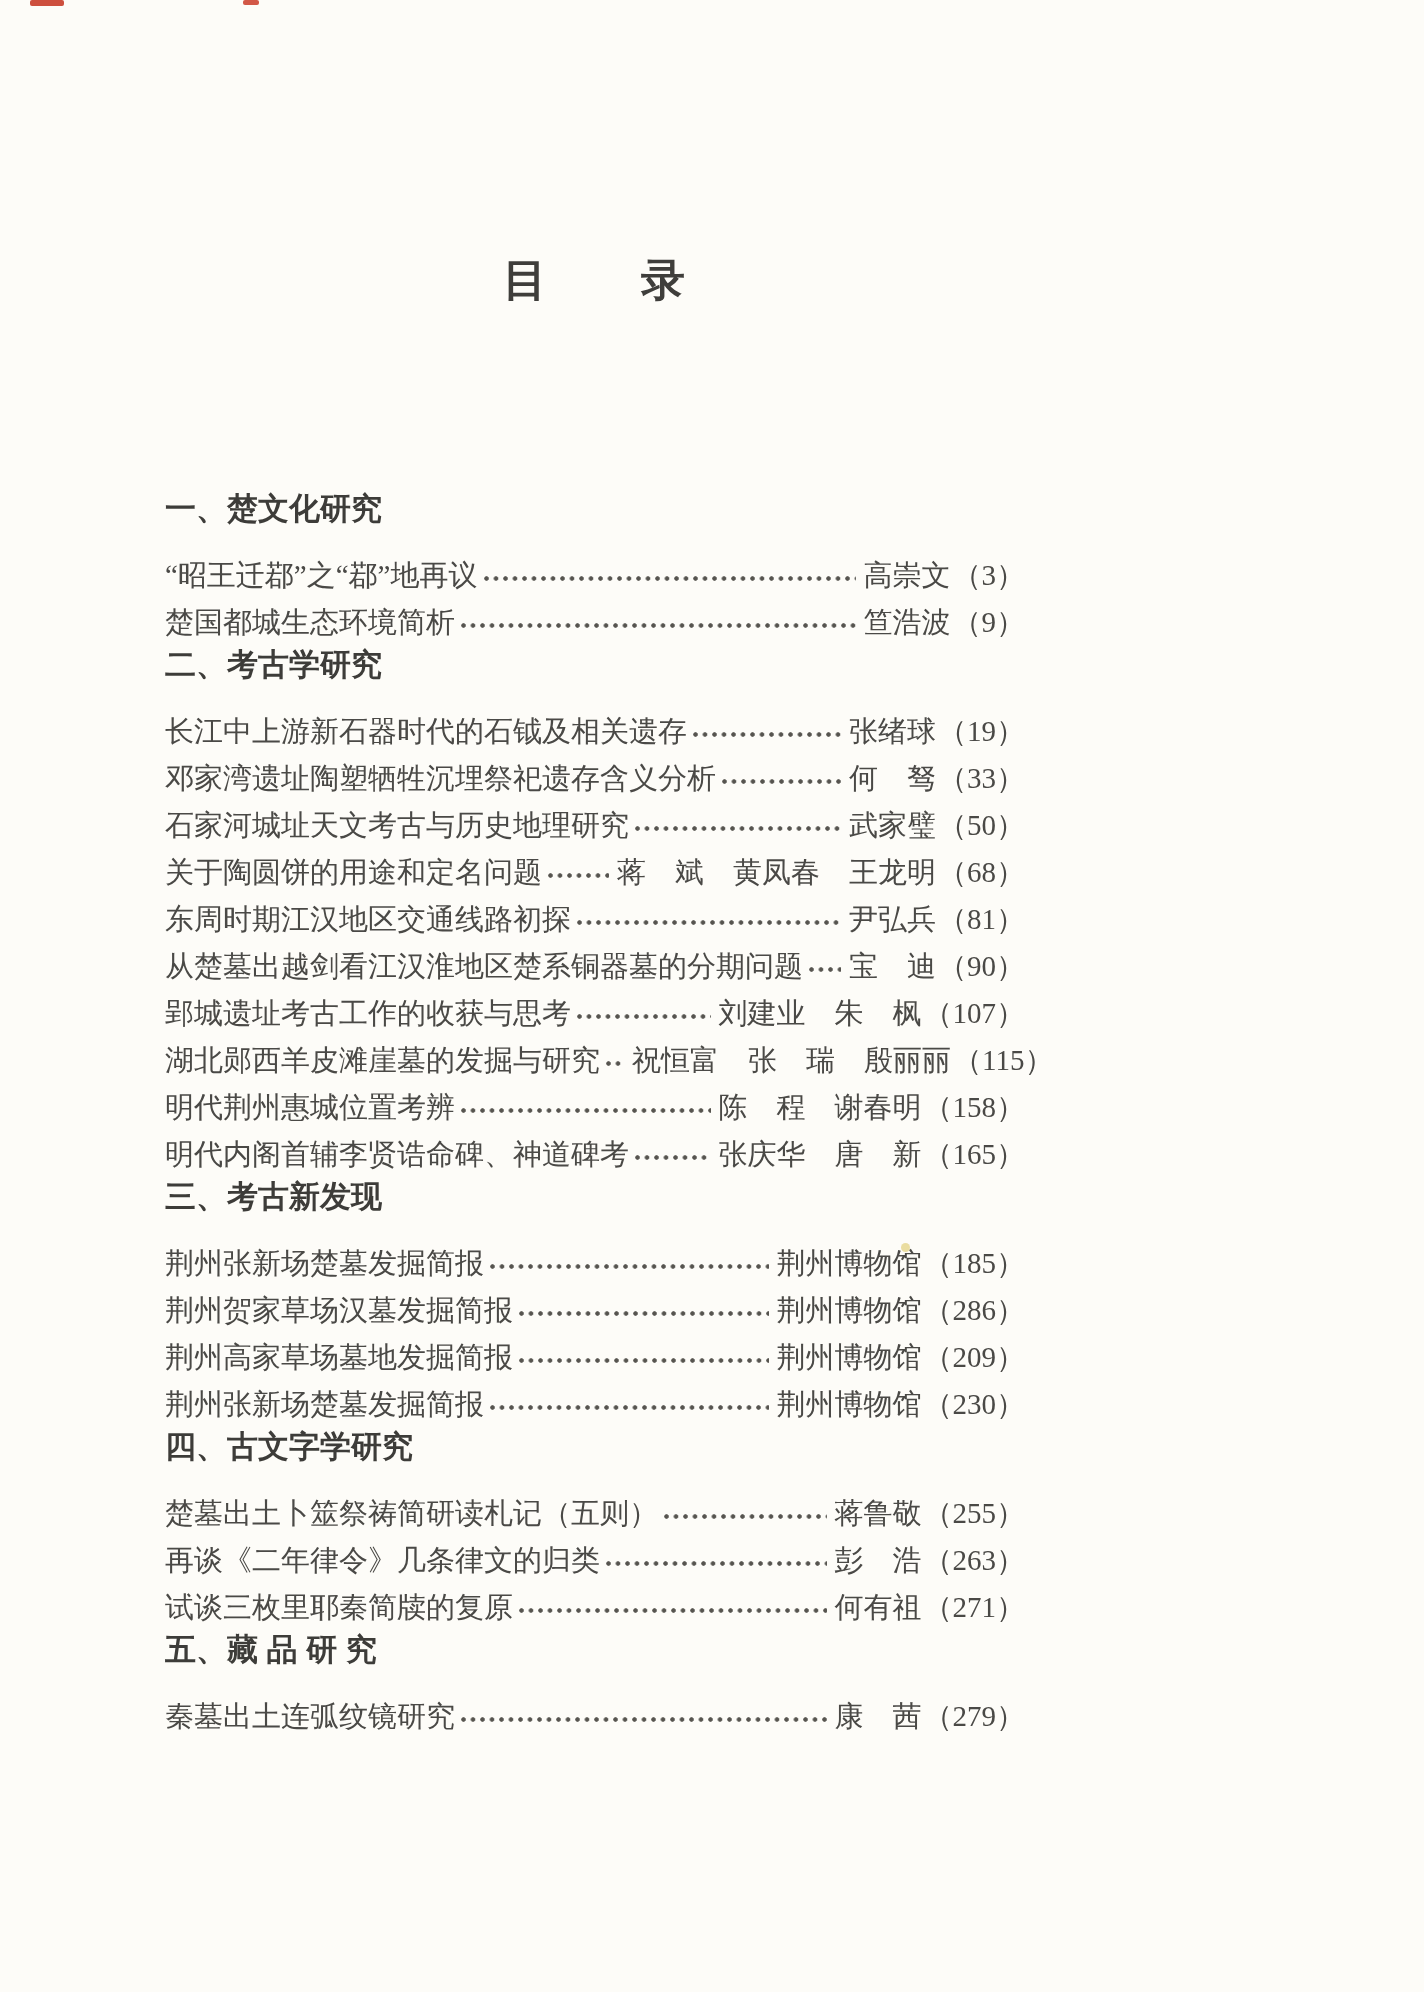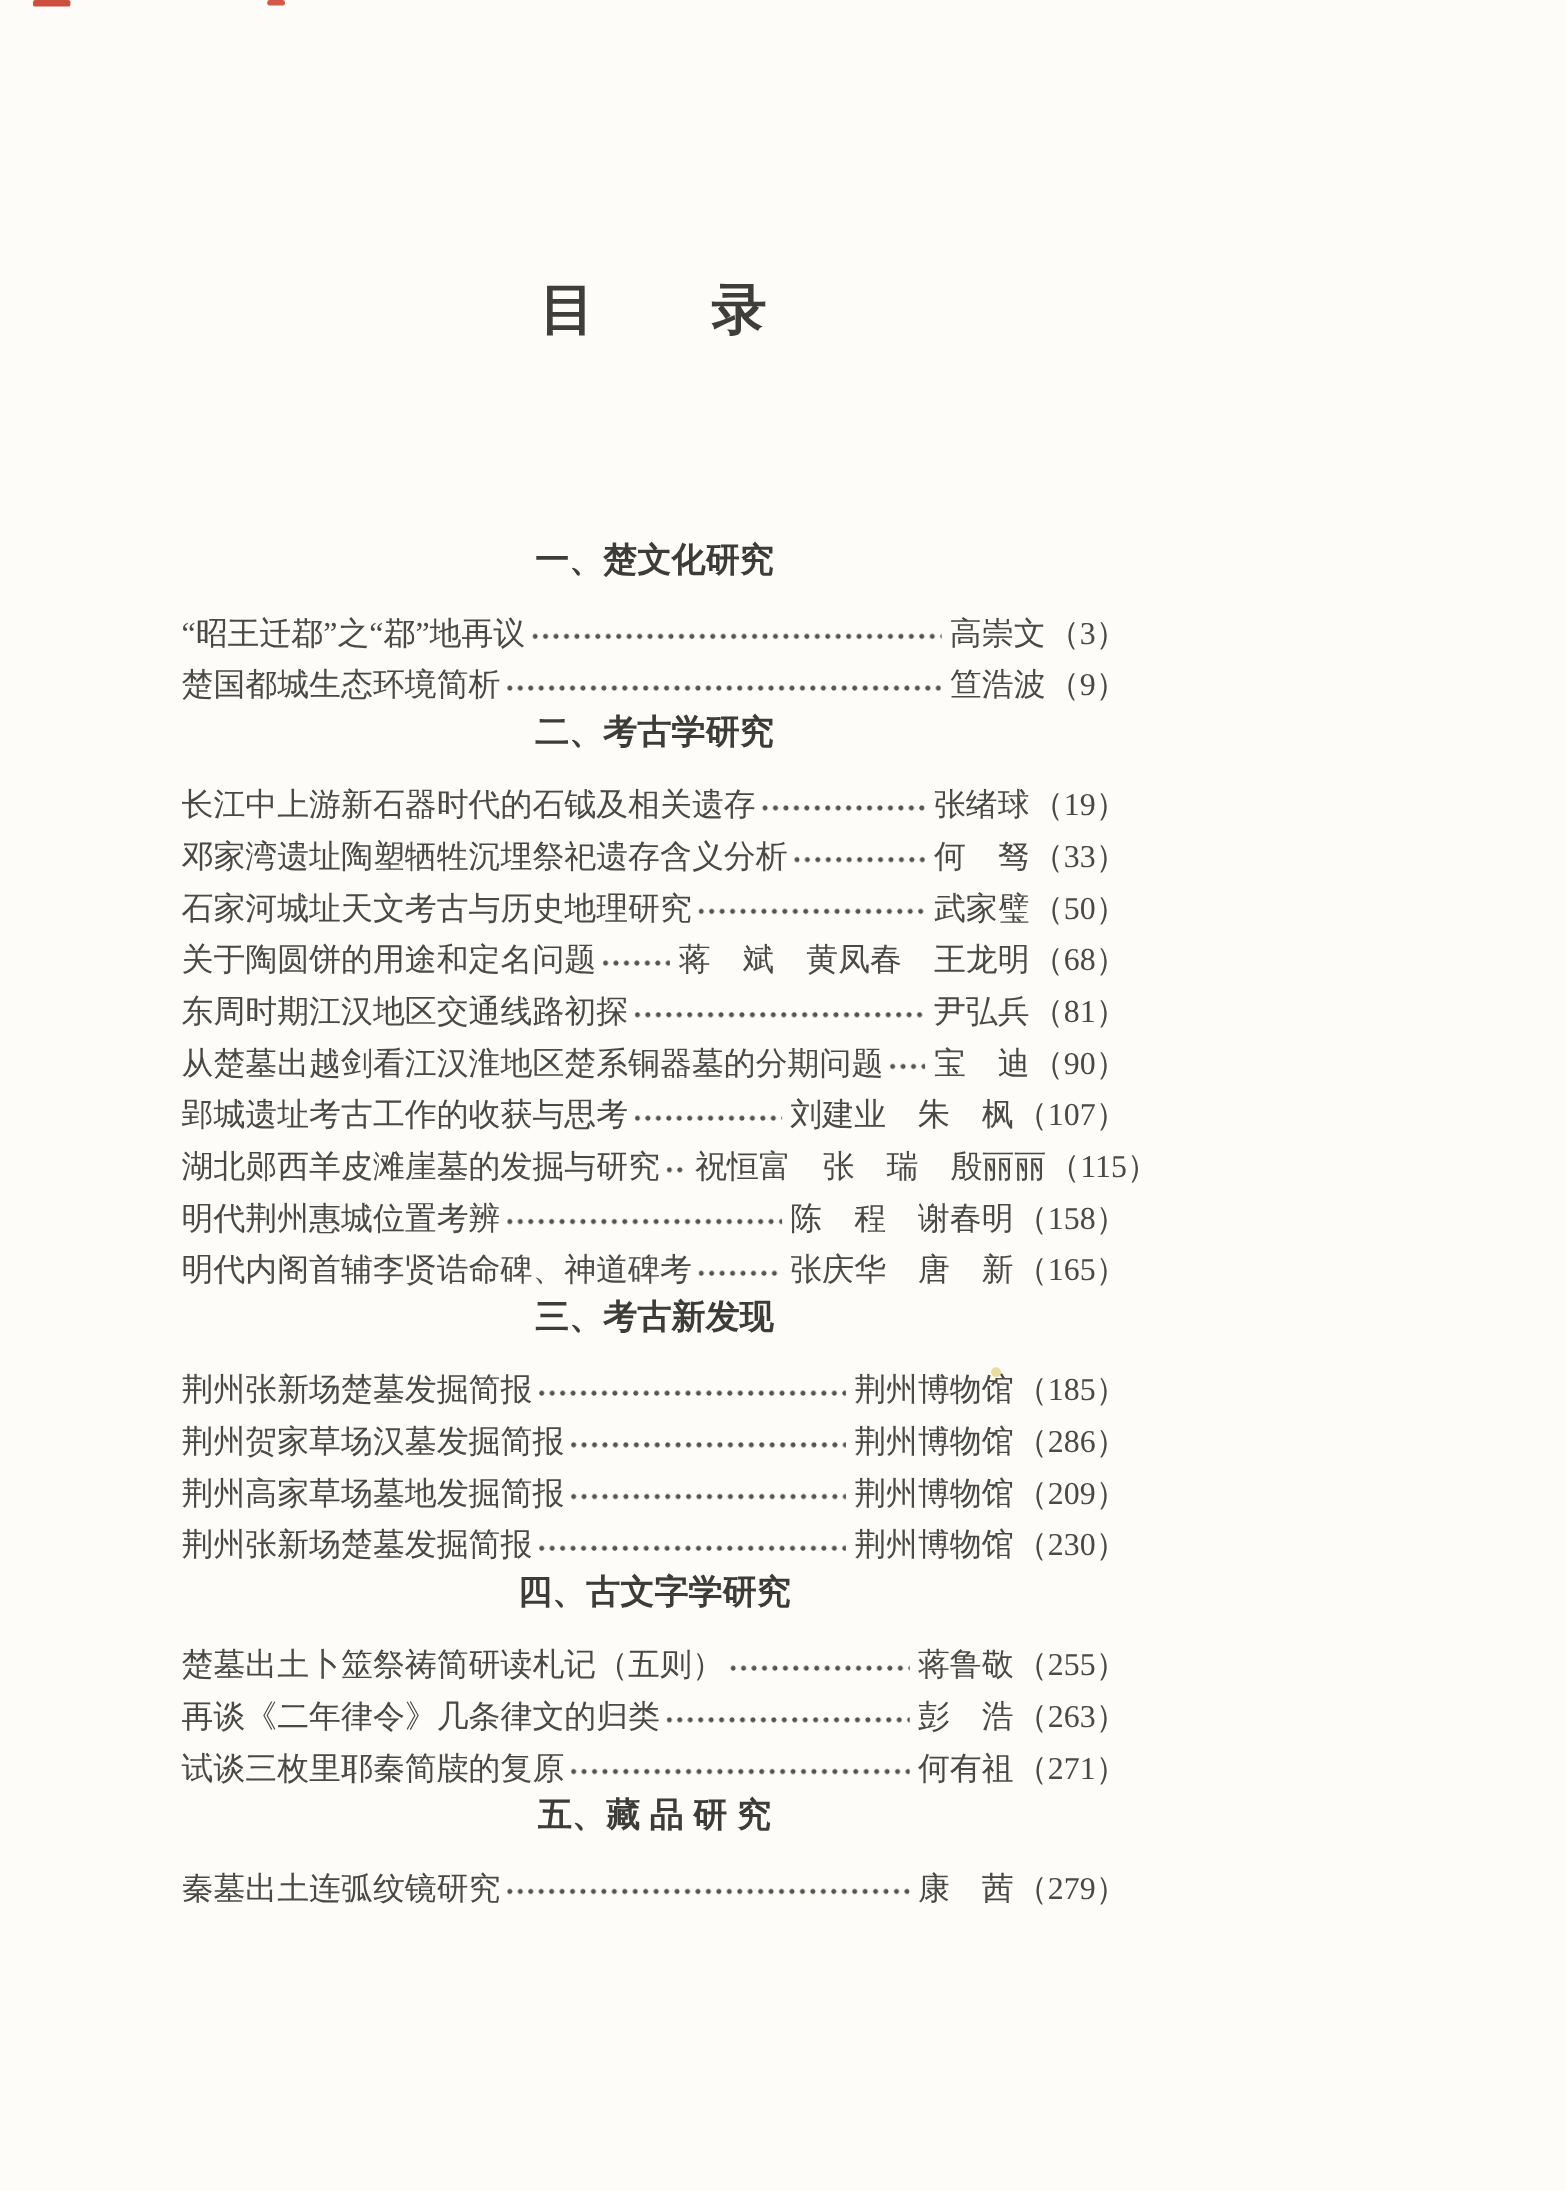--- a/index.html
+++ b/index.html
@@ -13,34 +13,34 @@
     width: 1424px; height: 1992px;
     background: #fdfcf8;
     color: #4a4946;
     overflow: hidden;
   }
   .title {
     margin: 0 0 0 165px;
     padding-top: 250px;
     width: 860px;
     text-align: center;
-    font-size: 50px;
+    font-size: 44px;
     line-height: 62px;
     font-weight: bold;
     letter-spacing: 2px;
     color: #3f3e3b;
     font-family: "Liberation Serif", "DejaVu Serif", serif;
     white-space: pre;
   }
   .section { }
   #sections > .section:first-child { margin-top: 178px; }
   .heading {
     margin: 0 0 24px 165px;
     width: 860px;
-    text-align: center;
+    text-align: left;
     font-size: 31px;
     line-height: 38px;
     font-weight: bold;
     color: #3d3c39;
     font-family: "Liberation Sans", sans-serif;
     white-space: pre;
   }
   .entries { }
   .entry {
     display: flex;

